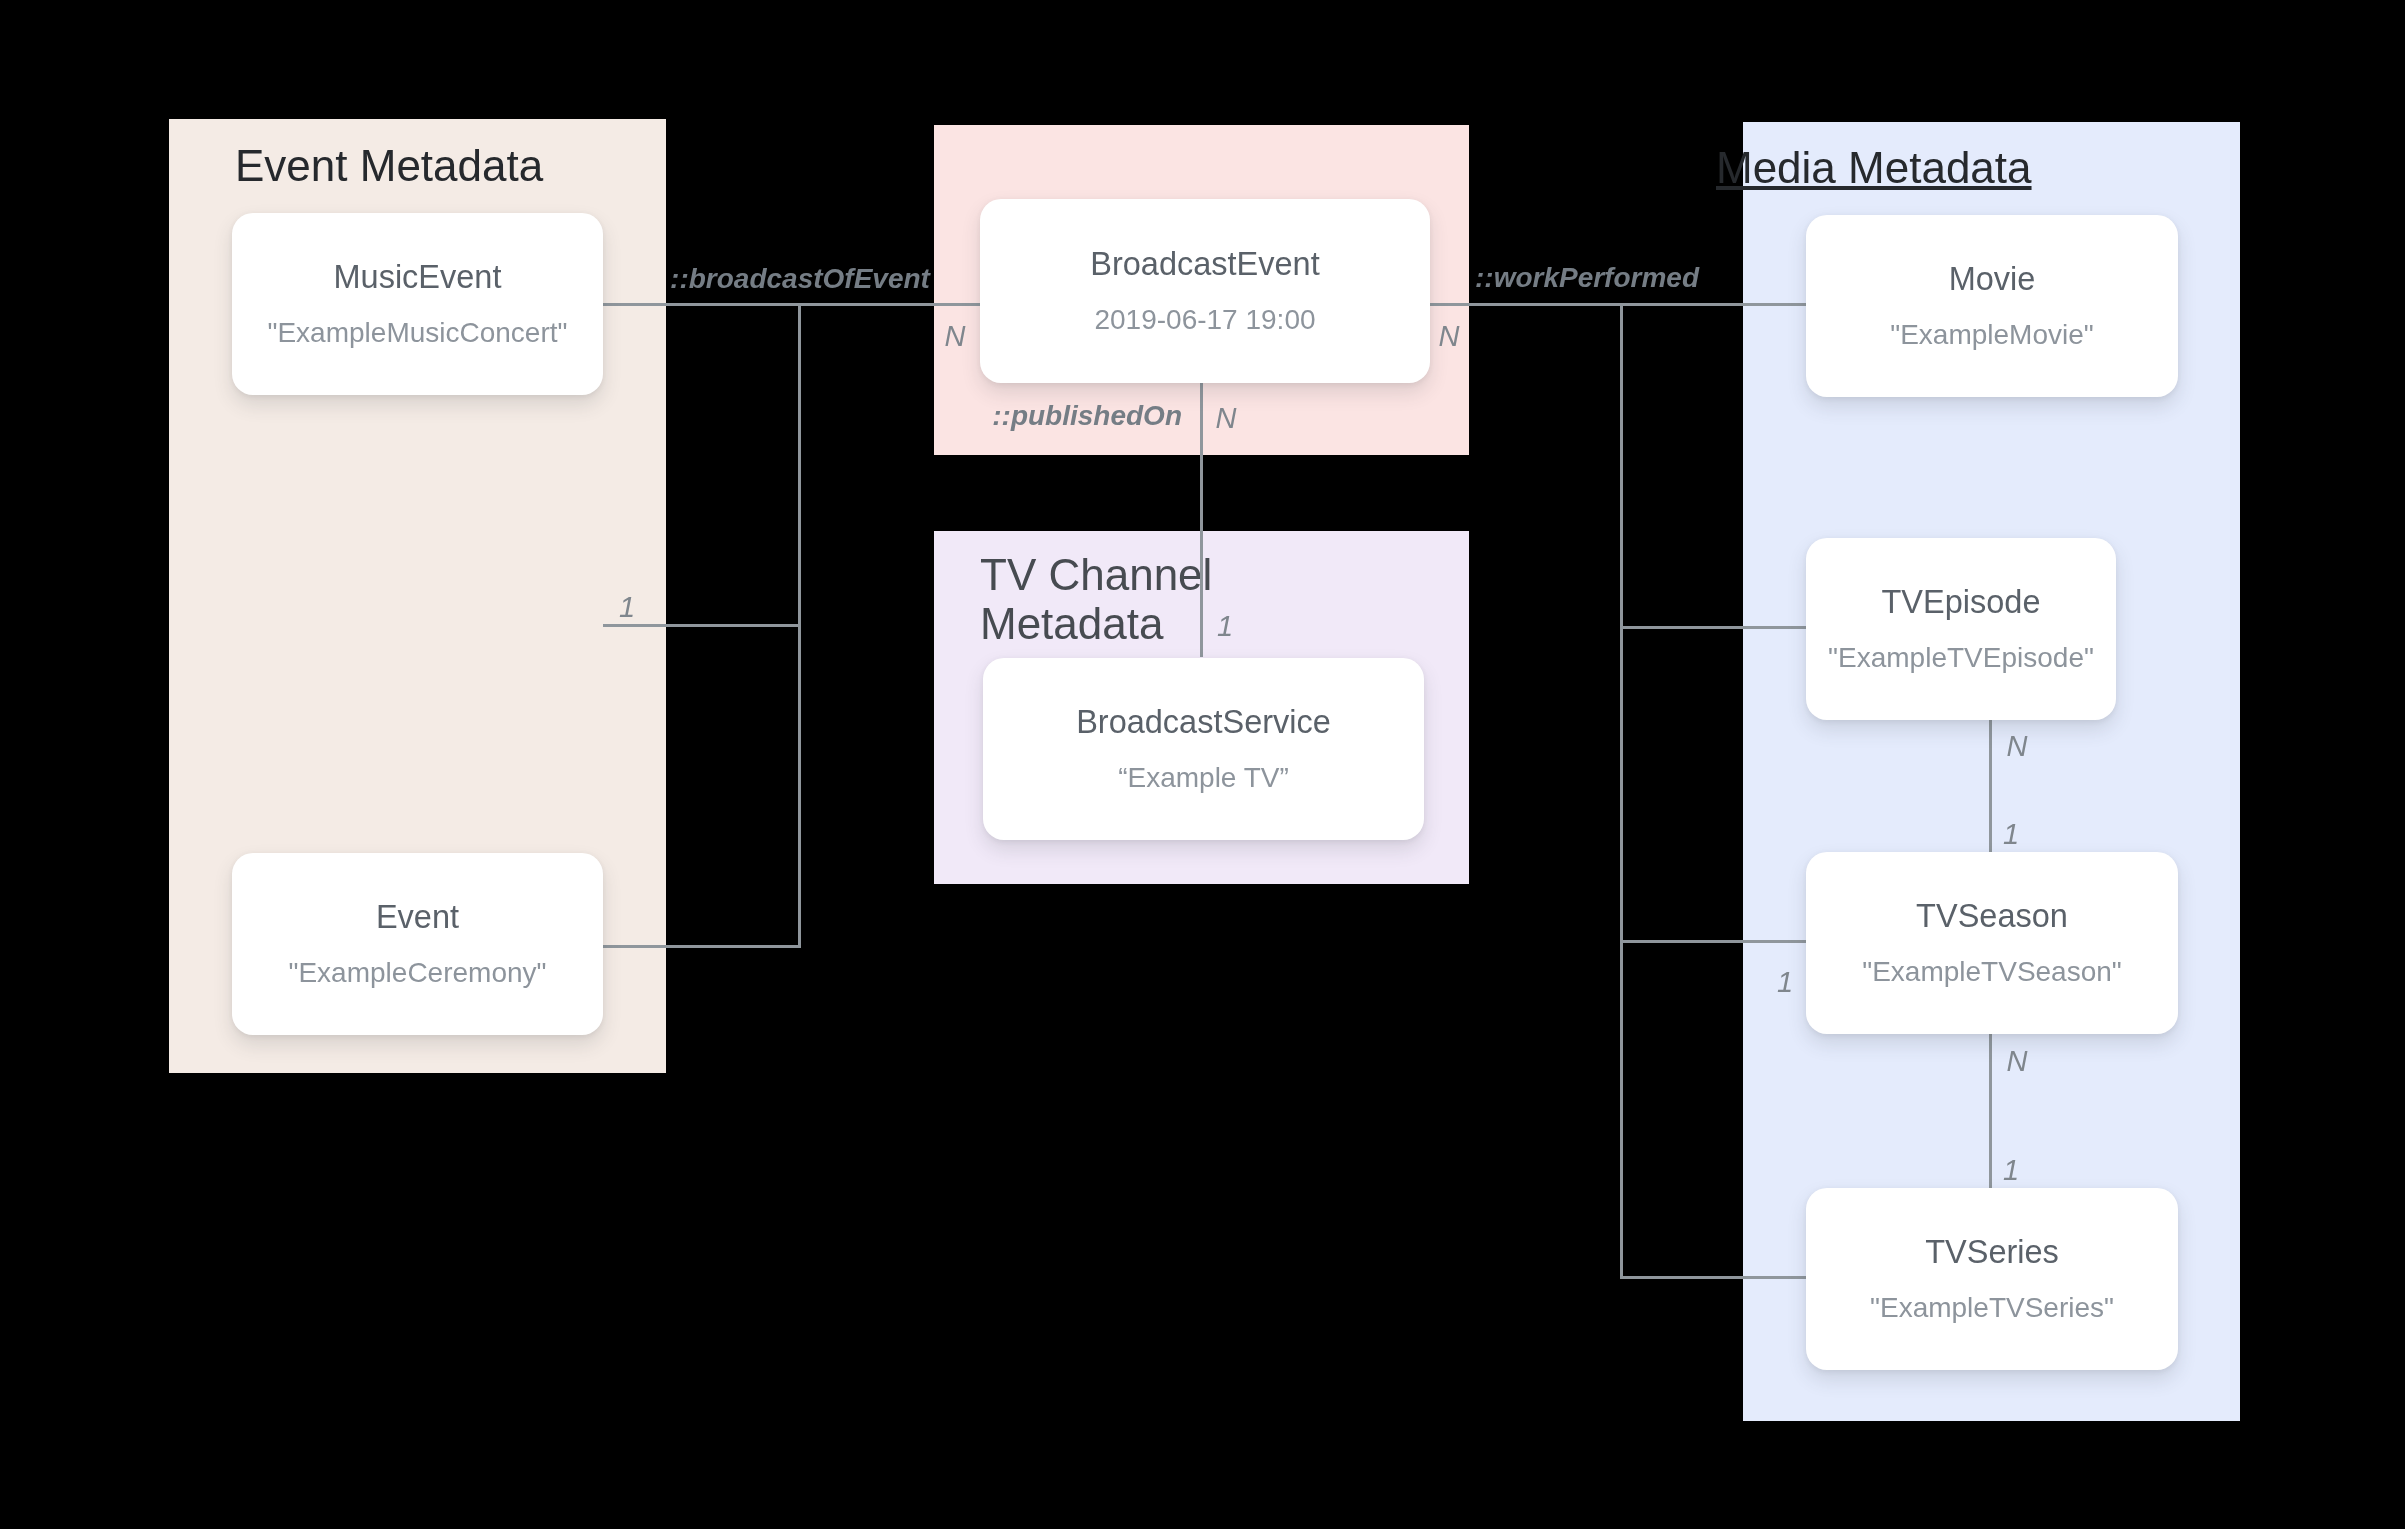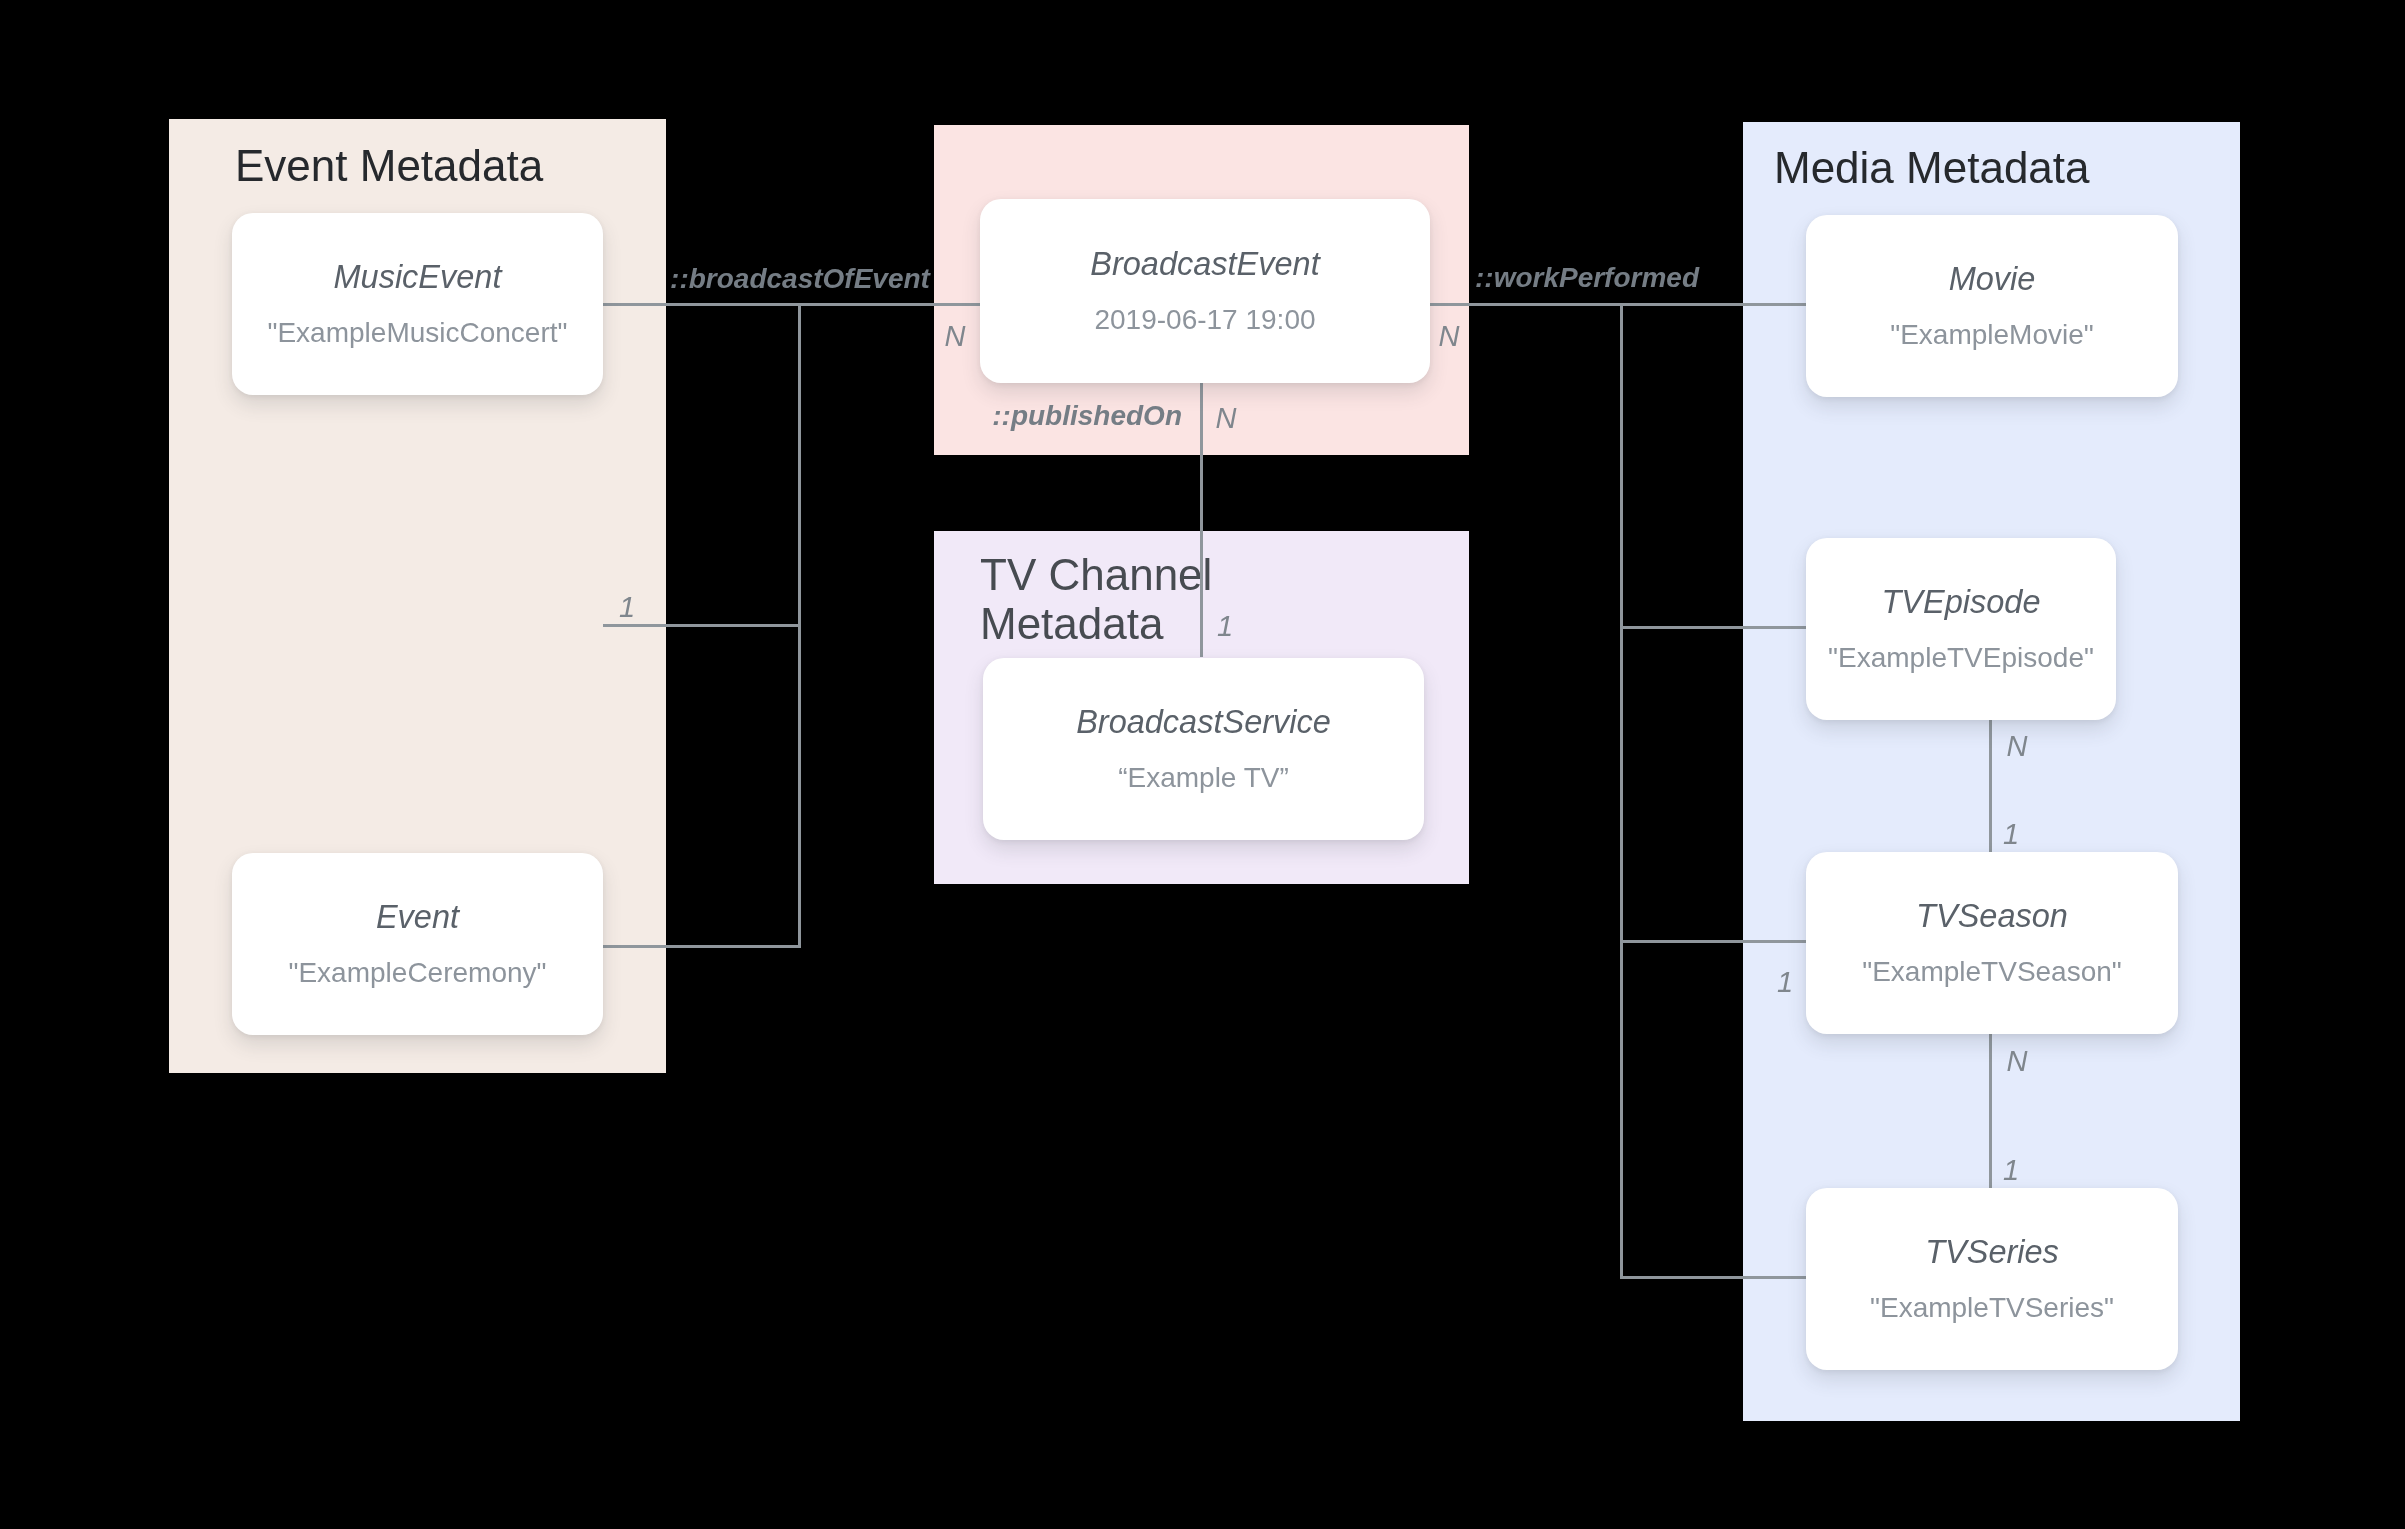--- a/index.html
+++ b/index.html
@@ -14,33 +14,33 @@
   .panel.event{left:169px;top:119px;width:497px;height:954px;background:var(--event-panel,#f4ebe5);}
   .panel.broadcast{left:934px;top:125px;width:535px;height:330px;background:var(--broadcast-panel,#fbe4e3);}
   .panel.tvchannel{left:934px;top:531px;width:535px;height:353px;background:var(--tv-channel-panel,#f1e9f8);}
   .panel.media{left:1743px;top:122px;width:497px;height:1299px;background:var(--media-panel,#e4ebfc);}
 
   .panel-title{
     position:absolute;margin:0;font-weight:400;font-size:44px;line-height:1.12;
     color:var(--panel-title-dark,#26292d);white-space:nowrap;
   }
   .panel-title.event-t{left:235px;top:141px;}
-  .panel-title.media-t{left:1774px;top:143px;}
+  .panel-title.media-t{left:1716px;top:143px;text-decoration:underline;}
   .panel-title.tvchannel-t{
     left:980px;top:550px;width:234px;white-space:normal;
     color:var(--panel-title-grey,#474b51);
   }
 
   .node{
     position:absolute;background:#fff;border-radius:21px;
     box-shadow:0 9.6px 19px rgba(60,64,70,0.14), 0 1.9px 4.8px rgba(60,64,70,0.08);
     display:flex;flex-direction:column;align-items:center;justify-content:center;
     text-align:center;
   }
-  .node-title{font-size:32.5px;color:var(--box-title,#5a6169);line-height:1.2;font-style:italic;}
+  .node-title{font-size:32.5px;color:var(--box-title,#5a6169);line-height:1.2;}
   .node-subtitle{font-size:28px;color:var(--subtitle,#8d949c);line-height:1.22;margin-top:19px;max-width:336px;}
   .node.tight .node-subtitle{margin-top:13.4px;}
 
   .connector{position:absolute;background:var(--line,#8f969c);}
 
   .rel-label{
     position:absolute;transform:translate(-50%,-50%);
     font-size:28px;font-style:italic;font-weight:bold;
     color:var(--relation-label,#757d85);white-space:nowrap;
   }

